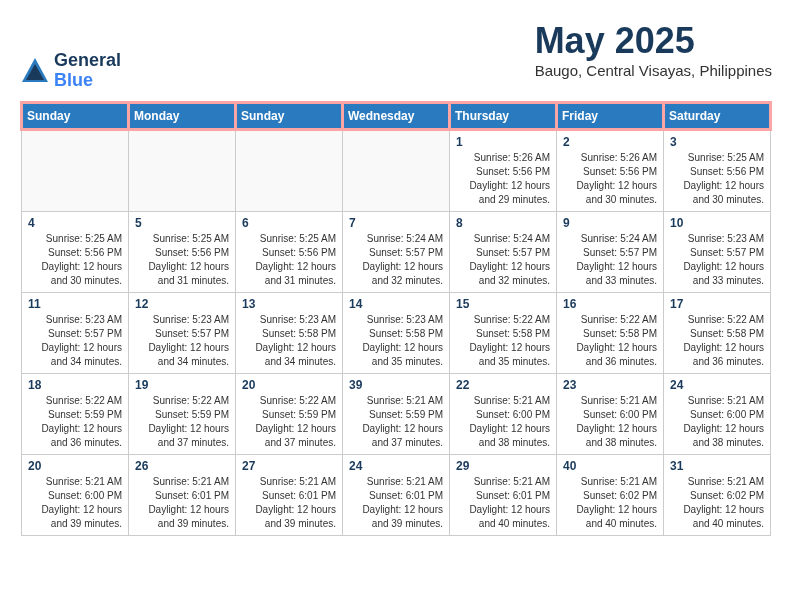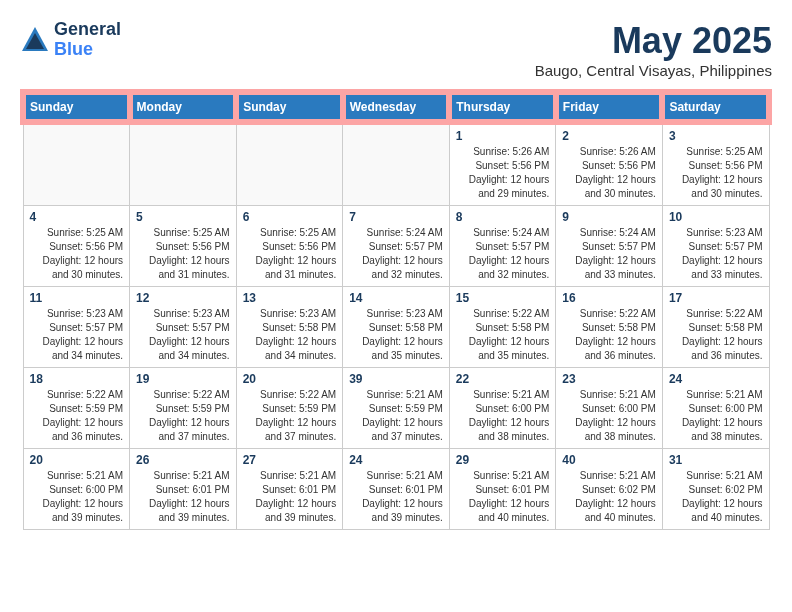--- a/index.html
+++ b/index.html
@@ -12,20 +12,21 @@
     }
     .header {
       display: flex;
       justify-content: space-between;
       align-items: flex-start;
       margin-bottom: 10px;
     }
     .logo {
       display: flex;
       align-items: center;
+      margin-top: 31px;
     }
     .logo-text {
       display: flex;
       flex-direction: column;
       line-height: 1.1;
     }
     .logo-general {
       font-size: 18px;
       font-weight: bold;
       color: #1a3a5c;
@@ -34,21 +35,21 @@
       font-size: 18px;
       font-weight: bold;
       color: #3b82f6;
     }
     .logo-icon {
       width: 30px;
       height: 30px;
       margin-right: 4px;
     }
     .title-section {
-      text-align: right;
+      text-align: left;
     }
     .month-title {
       font-size: 36px;
       font-weight: bold;
       color: #1a3a5c;
     }
     .location-title {
       font-size: 15px;
       color: #333;
     }
@@ -56,21 +57,21 @@
       width: 100%;
       border-collapse: collapse;
       font-size: 11px;
     }
     .calendar th {
       background-color: #2a7abf;
       color: white;
       text-align: left;
       padding: 5px 4px;
       font-size: 12px;
-      border: 6px solid #fca5a5;
+      border: 3px solid #fca5a5;
     }
     .calendar td {
       vertical-align: top;
       padding: 4px 6px;
       border: 1px solid #ccc;
       width: calc(100% / 7);
       min-height: 80px;
       background: #fff;
     }
     .calendar td.empty {

